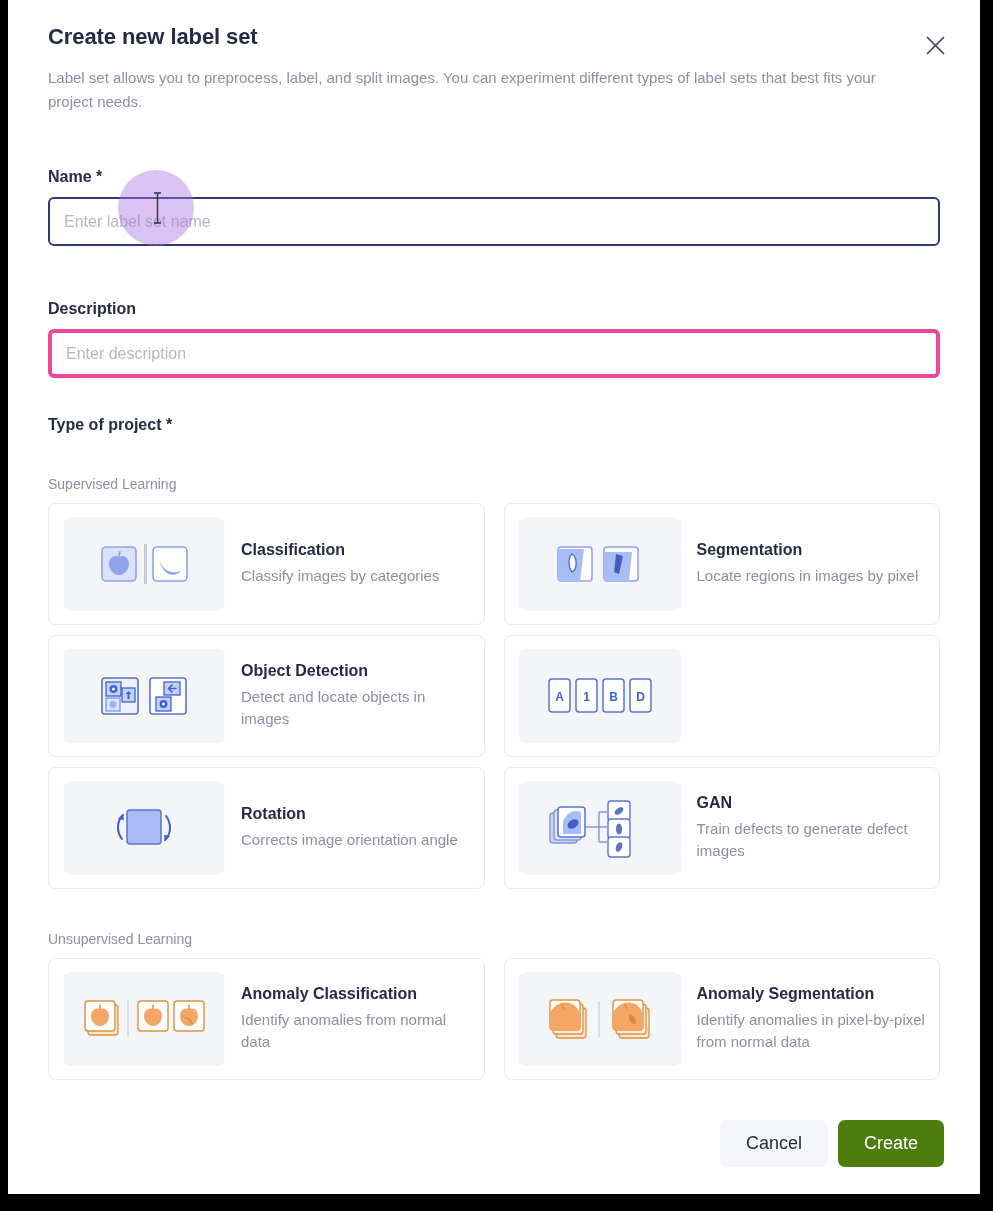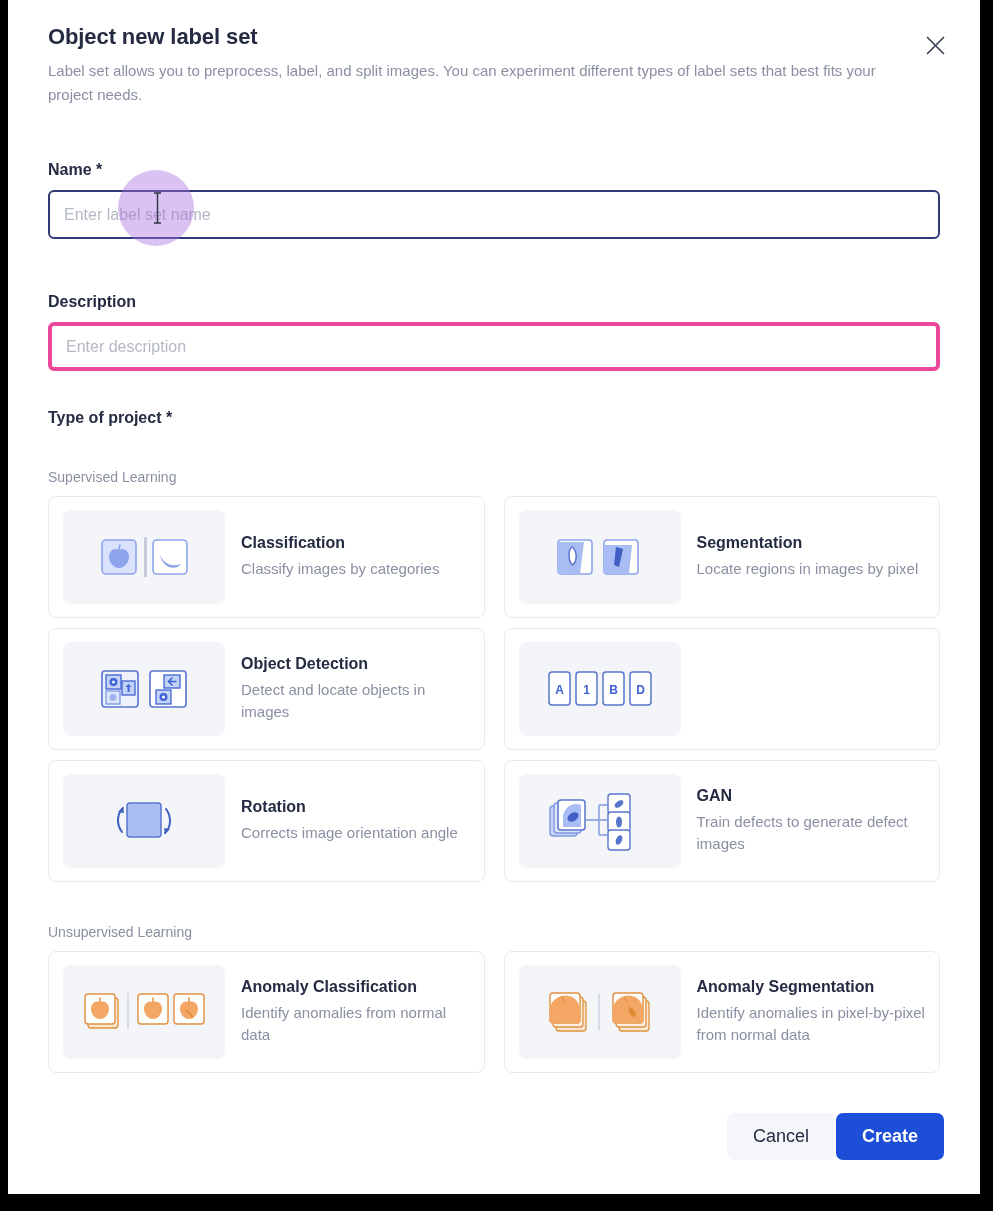--- a/index.html
+++ b/index.html
@@ -28,21 +28,21 @@
     padding: 22px 40px 0 40px;
   }
   .modal-title {
     font-size: 22px;
     font-weight: bold;
     color: #242b42;
     letter-spacing: -0.1px;
     line-height: 30px;
   }
   .modal-subtitle {
-    margin-top: 7px;
+    margin-top: 14px;
     font-size: 15px;
     color: #8a90a2;
     line-height: 24px;
     max-width: 860px;
   }
   .close-btn {
     position: absolute;
     right: 28px;
     top: 28px;
     width: 34px;
@@ -135,41 +135,40 @@
     font-size: 15px;
     color: #8a90a2;
     line-height: 22px;
   }
 
   
   .modal-footer {
     display: flex;
     justify-content: flex-end;
     align-items: flex-start;
-    gap: 1px;
+    gap: 10px;
     padding: 40px 36px 0 36px;
   }
   .btn {
     font-size: 18px;
     font-family: "Liberation Sans", sans-serif;
     border: none;
     border-radius: 7px;
     height: 47px;
     padding: 0 26px;
     cursor: pointer;
   }
   .btn-cancel {
     background: #f5f6f9;
     color: #242b42;
   }
   .btn-create {
-    background: #1d4ed8;
+    background: #4d7c0f;
     color: #ffffff;
     cursor: default;
-    font-weight: bold;
   }
 
   
   #click-indicator {
     position: absolute;
     left: 110px;
     top: 170px;
     width: 76px;
     height: 76px;
     border-radius: 50%;
@@ -184,21 +183,21 @@
     height: 32px;
     pointer-events: none;
   }
 </style>
 </head>
 <body>
 
 <div id="screen">
 
   <div class="modal-header">
-    <div class="modal-title">Object new label set</div>
+    <div class="modal-title">Create new label set</div>
     <div class="modal-subtitle">Label set allows you to preprocess, label, and split images. You can experiment different types of label sets that best fits your project needs.</div>
     <div class="close-btn">
       <span>
         <svg width="21" height="21" viewBox="0 0 21 21">
           <path d="M2.5 2.5 L18.5 18.5 M18.5 2.5 L2.5 18.5" stroke="#3c4459" stroke-width="1.7" fill="none" stroke-linecap="round"></path>
         </svg>
       </span>
     </div>
   </div>
 

